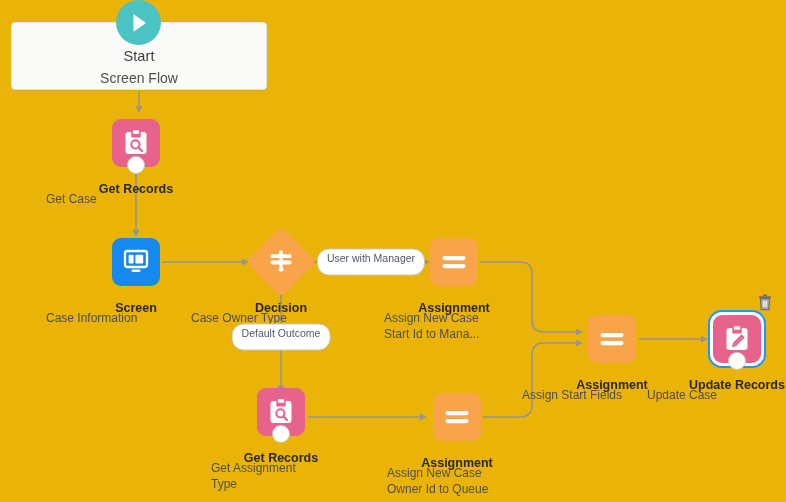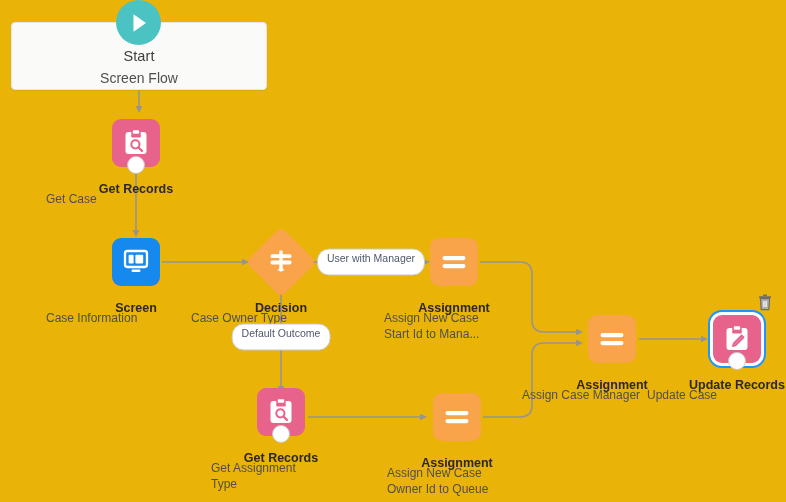--- a/index.html
+++ b/index.html
@@ -297,21 +297,21 @@
   </div>
 
   <div class="node" style="left:612px; top:339px;">
     <div class="node-icon orange">
       <svg width="28" height="18" viewBox="0 0 28 18" aria-hidden="true">
         <rect x="2.5" y="3" width="23" height="4.2" rx="2.1" fill="#ffffff"></rect>
         <rect x="2.5" y="11" width="23" height="4.2" rx="2.1" fill="#ffffff"></rect>
       </svg>
     </div>
     <div class="node-label">Assignment</div>
-    <div class="node-sub">Assign Case Manager</div>
+    <div class="node-sub">Assign Start Fields</div>
   </div>
 
   <div class="node" style="left:737px; top:339px;">
     <div class="node-icon pink selected">
       <svg width="26" height="28" viewBox="0 0 26 28" aria-hidden="true">
         <rect x="2.5" y="3" width="21" height="22" rx="3" fill="#ffffff"></rect>
         <rect x="9" y="0.5" width="8" height="5" rx="1.8" fill="#ffffff" stroke="#e8638c" stroke-width="1.6"></rect>
         <rect x="8.2" y="5.2" width="9.6" height="3.4" rx="1" fill="#e8638c"></rect>
         <path d="M17.6 10.4 L19.6 12.4 L11.6 20.4 L8.8 21.2 L9.6 18.4 Z" fill="#ef7ba0" stroke="#e8638c" stroke-width="1.5" stroke-linejoin="round"></path>
       </svg>

